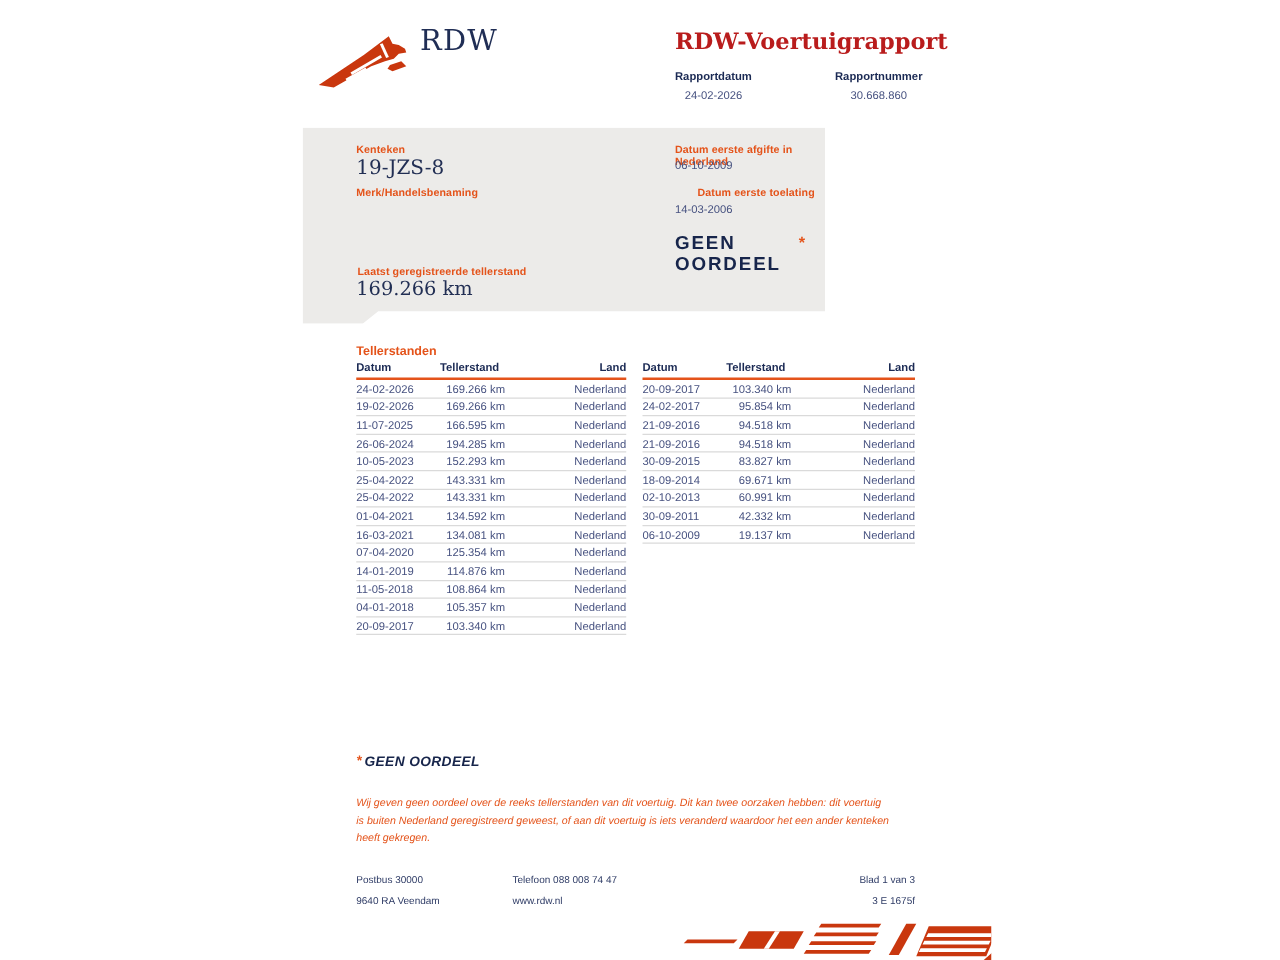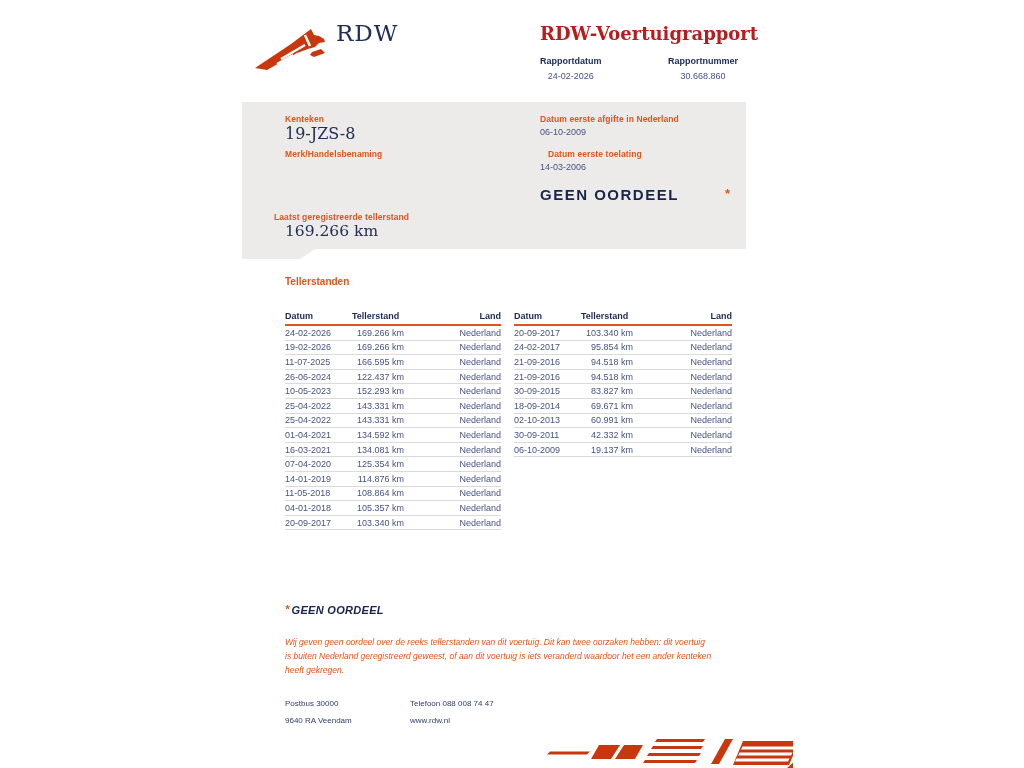--- a/index.html
+++ b/index.html
@@ -23,21 +23,21 @@
     font-size:18px; font-weight:bold; color:#b91c1c;
   }
   .meta { top:56px;text-align:center; }
   .meta-label { font-size:9px; font-weight:bold; color:#1b2a54; }
   .meta-value { font-size:9px; color:#475280; margin-top:5px; }
   .meta-date { left:540px; }
   .meta-number { left:640px;margin-left:28px; }
 
   
   .panel {
-    left:242px; top:102px; width:504px; height:157px; background:#ecebe9;
+    left:242px; top:102px; width:418px; height:157px; background:#ecebe9;
     clip-path:polygon(0 0, 100% 0, 100% 93.6%, 14.5% 93.6%, 11.5% 100%, 0 100%);
   }
   .panel-label { font-size:8.5px; font-weight:bold; color:#e4531a; letter-spacing:0.1px; }
   .panel-value-serif { font-family:"DejaVu Serif", serif; font-size:15.5px; color:#222f54; }
   .panel-value-small { font-size:9px; color:#475280; }
   .oordeel-big { font-size:15px; font-weight:800; letter-spacing:1.5px; color:#17254b; }
   .asterisk { color:#e4531a; font-weight:bold; font-size:13px; }
 
   
   .section-heading { left:285px; top:276px; font-size:10px; font-weight:bold; color:#e4531a; }
@@ -49,21 +49,21 @@
     border-bottom:2px solid #e4531a;
     font-size:9px; font-weight:bold; color:#1b2a54;
   }
   .trow {
     display:flex; align-items:center; height:14.6px;
     border-bottom:1px solid #dadada; font-size:9px; color:#475280;
   }
   .c-date { width:67px; }
   .c-val  { width:52px; text-align:right; }
   .c-land { margin-left:auto; text-align:center; }
-  .h-date { width:67px;margin-top:22px; }
+  .h-date { width:67px; }
   .h-val  { flex:0 0 auto; }
   .h-land { margin-left:auto; }
 
   
   .footnote { left:285px; top:603px; width:427px;font-style:italic; }
   .footnote-head { font-size:11px; font-weight:800; color:#17254b; letter-spacing:0.3px; }
   .footnote-head .asterisk { font-size:11px; vertical-align:1px; margin-right:2px; }
   .footnote-body { margin-top:20px; font-size:8.5px; line-height:13.8px; color:#e4531a; }
 
   
@@ -104,27 +104,27 @@
     <div class="meta-label">Rapportnummer</div>
     <div class="meta-value">30.668.860</div>
   </div>
 
   <div class="abs panel">
     <div class="abs panel-label" style="left:43px; top:12px;">Kenteken</div>
     <div class="abs panel-value-serif" style="left:43px; top:22px; font-size:16px;">19-JZS-8</div>
 
     <div class="abs panel-label" style="left:43px; top:47px;">Merk/Handelsbenaming</div>
 
-    <div class="abs panel-label" style="left:32px; top:110px;text-align:right;">Laatst geregistreerde tellerstand</div>
+    <div class="abs panel-label" style="left:44px; top:110px;text-align:right;">Laatst geregistreerde tellerstand</div>
     <div class="abs panel-value-serif" style="left:43px; top:120px;">169.266 km</div>
 
     <div class="abs panel-label" style="left:298px; top:12px;">Datum eerste afgifte in Nederland</div>
     <div class="abs panel-value-small" style="left:298px; top:25px;">06-10-2009</div>
 
-    <div class="abs panel-label" style="left:306px; top:47px;">Datum eerste toelating</div>
+    <div class="abs panel-label" style="left:316px; top:47px;">Datum eerste toelating</div>
     <div class="abs panel-value-small" style="left:298px; top:60px;">14-03-2006</div>
 
     <div class="abs oordeel-big" style="left:298px; top:84px;">GEEN OORDEEL</div>
     <div class="abs asterisk" style="right:16px; top:84px;">*</div>
   </div>
 
   <div class="abs section-heading">Tellerstanden</div>
 
   <div class="abs mtable mtable-left">
     <div class="thead">
@@ -143,21 +143,21 @@
           <span class="c-val">169.266 km</span>
           <span class="c-land">Nederland</span>
         </div>
         <div class="trow">
           <span class="c-date">11-07-2025</span>
           <span class="c-val">166.595 km</span>
           <span class="c-land">Nederland</span>
         </div>
         <div class="trow">
           <span class="c-date">26-06-2024</span>
-          <span class="c-val">122.437 km</span>
+          <span class="c-val">194.285 km</span>
           <span class="c-land">Nederland</span>
         </div>
         <div class="trow">
           <span class="c-date">10-05-2023</span>
           <span class="c-val">152.293 km</span>
           <span class="c-land">Nederland</span>
         </div>
         <div class="trow">
           <span class="c-date">25-04-2022</span>
           <span class="c-val">143.331 km</span>
@@ -268,20 +268,24 @@
     <div class="footnote-body">Wij geven geen oordeel over de reeks tellerstanden van dit voertuig. Dit kan twee oorzaken hebben: dit voertuig is buiten Nederland geregistreerd geweest, of aan dit voertuig is iets veranderd waardoor het een ander kenteken heeft gekregen.</div>
   </div>
 
   <div class="abs footer-block footer-left">
     <div>Postbus 30000</div>
     <div>9640 RA Veendam</div>
   </div>
   <div class="abs footer-block footer-middle">
     <div>Telefoon 088 008 74 47</div>
     <div>www.rdw.nl</div>
+  </div>
+  <div class="abs footer-block footer-right">
+    <div>Blad 1 van 3</div>
+    <div>3 E 1675f</div>
   </div>
 
   <svg class="abs track-svg" viewBox="0 0 250 31">
     <g fill="#c9370e">
       <polygon points="4,17.5 44,17.5 47,14.5 7,14.5"></polygon>
       <polygon points="48,22 92,22 100,8 56,8"></polygon>
       <polygon points="112,5 160,5 162,2 114,2"></polygon>
       <polygon points="108,12 158,12 160,9 110,9"></polygon>
       <polygon points="104,19 156,19 158,16 106,16"></polygon>
       <polygon points="100,26 152,26 154,23 102,23"></polygon>

